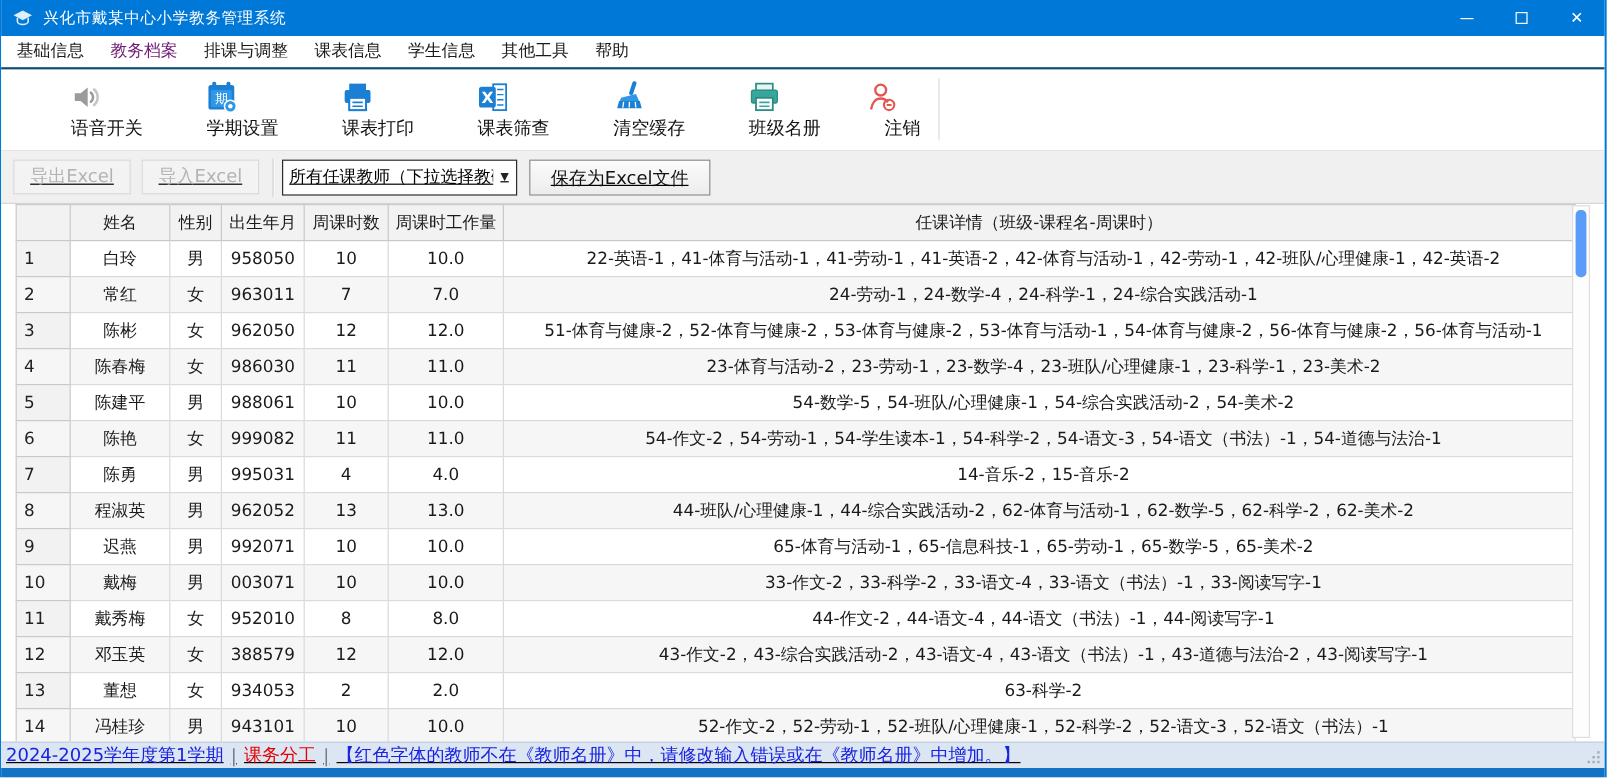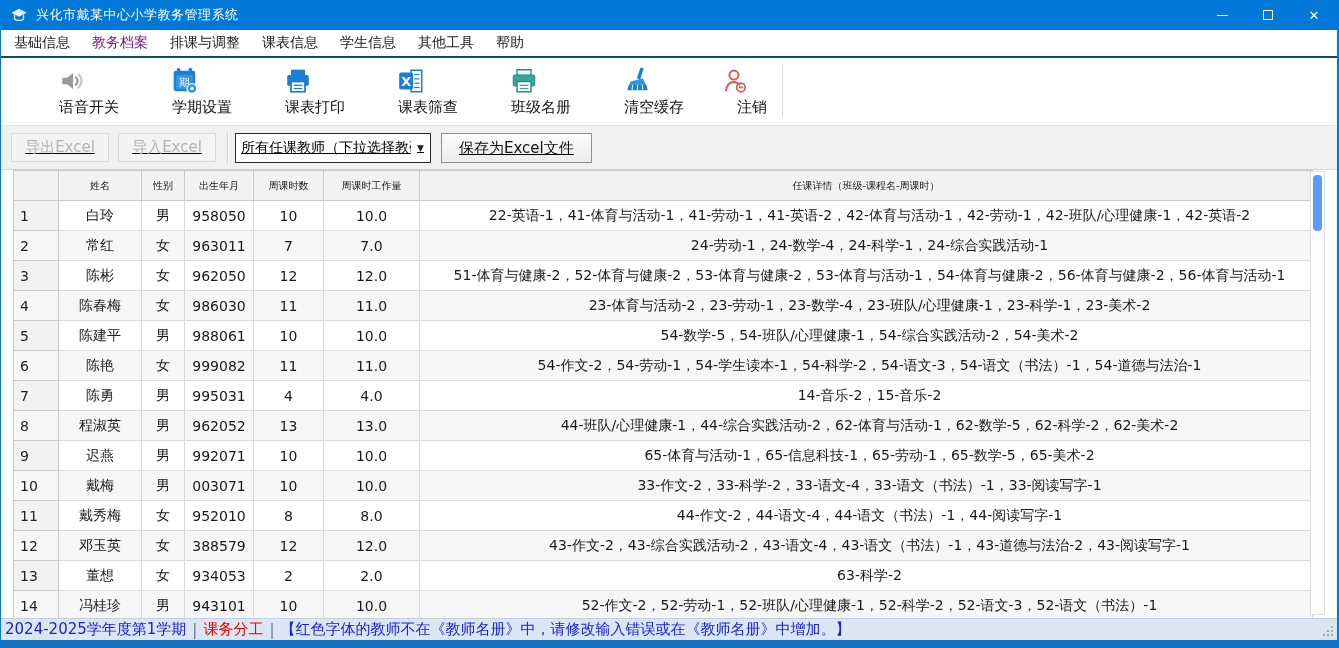--- a/index.html
+++ b/index.html
@@ -48,36 +48,36 @@
            align-items:center; margin-right:10px; }
   .combo-text { flex:1; font-size:14px; color:#000; padding-left:5px; white-space:nowrap; overflow:hidden; }
   .combo-arrow { width:19px; text-align:center; font-size:9px; color:#222; }
   .btn-save { height:30px; padding:0 17px; background:linear-gradient(#fbfbfb,#ececec);
               border:1px solid #8f8f8f; font-size:15px; color:#111; line-height:28px; }
 
   
   .table-wrap { position:relative; height:448px; background:#fff; overflow:hidden; flex:0 0 auto; }
   table.grid { border-collapse:collapse; table-layout:fixed; margin-left:12px; width:1300px;
                border:1px solid #9f9f9f; }
-  .grid th { height:30px; background:#f2f2f2; font-weight:normal; font-size:10px; color:#1a1a1a;
+  .grid th { height:30px; background:#f2f2f2; font-weight:normal; font-size:14px; color:#1a1a1a;
              border:1px solid #c9c9c9; text-align:center; }
   .grid td { height:30px; font-size:14px; color:#1a1a1a; border:1px solid #dadada;
              text-align:center; white-space:nowrap; overflow:hidden; }
   .grid tr:nth-child(even) td { background:#f6f6f6; }
   .grid td.c-num { background:#f2f2f2; border-color:#c9c9c9; text-align:left; padding-left:6px; color:#222; }
   .grid td.c-detail { text-align:center; padding-left:7px; }
   .col-num{width:45px}.col-name{width:83px}.col-gender{width:43px}.col-birth{width:69px}
   .col-hours{width:70px}.col-work{width:96px}
   .vscroll { position:absolute; top:1px; right:12px; width:15px; height:444px; background:#fdfdfd;
              border:1px solid #dedede; }
   .vthumb { width:9px; height:56px; margin:3px auto 0; background:#5a9cf8; border-radius:4px; }
 
   
   .statusbar { height:22px; background:#dce6f2; border-top:1px solid #c2d0e2; display:flex;
-               align-items:center; padding-left:4px; gap:6px; font-size:15px; position:relative; flex:0 0 auto; }
+               align-items:center; padding-left:4px; gap:6px; font-size:15px; position:relative; flex:0 0 auto;text-decoration:underline; }
   .st-blue { color:#1822e0; }
   .st-red  { color:#e60000; }
   .st-sep  { color:#6b7b92; }
   .grip { position:absolute; right:4px; bottom:4px; width:2px; height:2px; background:#9fadbf;
           box-shadow:-4px 0 0 #9fadbf,-8px 0 0 #9fadbf,0 -4px 0 #9fadbf,-4px -4px 0 #9fadbf,0 -8px 0 #9fadbf; }
 
   .bottomstrip { height:8px; background:#1273c4; flex:0 0 auto; }
 </style>
 </head>
 <body>
@@ -167,42 +167,42 @@
           <rect x="2" y="5" width="13" height="16" rx="2" fill="#1b7fd4"></rect>
           <text x="8.5" y="17.5" font-size="12" font-weight="bold" fill="#fff" text-anchor="middle" font-family="DejaVu Sans, sans-serif">X</text>
         </svg>
       </span>
       <span class="tlabel">课表筛查</span>
     </div>
 
     <div class="tbtn">
       <span class="ticon">
         <svg viewBox="0 0 26 26" width="28" height="28">
-          <rect x="6.5" y="2.5" width="13" height="5.5" fill="#e8f4f2" stroke="#2c8c84" stroke-width="1.3"></rect>
-          <rect x="3" y="7.5" width="20" height="10" rx="1.5" fill="#35a79c" stroke="#2c8c84" stroke-width="1"></rect>
-          <rect x="6.5" y="13.5" width="13" height="9.5" fill="#fff" stroke="#2c8c84" stroke-width="1.4"></rect>
-          <line x1="9" y1="17" x2="17" y2="17" stroke="#35a79c" stroke-width="1.2"></line>
-          <line x1="9" y1="20" x2="17" y2="20" stroke="#35a79c" stroke-width="1.2"></line>
-        </svg>
-      </span>
-      <span class="tlabel">班级名册</span>
-    </div>
-
-    <div class="tbtn">
-      <span class="ticon">
-        <svg viewBox="0 0 26 26" width="28" height="28">
           <rect x="14.5" y="0.5" width="3.2" height="11" rx="1.2" fill="#1b7fd4" transform="rotate(18 16 6)"></rect>
           <path d="M7 13.5L18.5 10.5 21 16H6z" fill="#2f97e6"></path>
           <path d="M5.5 16h16l1.5 5.5h-19z" fill="#1b7fd4"></path>
           <line x1="9" y1="16.6" x2="8.4" y2="21" stroke="#fff" stroke-width="1"></line>
           <line x1="13.5" y1="16.6" x2="13.3" y2="21" stroke="#fff" stroke-width="1"></line>
           <line x1="18" y1="16.6" x2="18.4" y2="21" stroke="#fff" stroke-width="1"></line>
         </svg>
       </span>
       <span class="tlabel">清空缓存</span>
+    </div>
+
+    <div class="tbtn">
+      <span class="ticon">
+        <svg viewBox="0 0 26 26" width="28" height="28">
+          <rect x="6.5" y="2.5" width="13" height="5.5" fill="#e8f4f2" stroke="#2c8c84" stroke-width="1.3"></rect>
+          <rect x="3" y="7.5" width="20" height="10" rx="1.5" fill="#35a79c" stroke="#2c8c84" stroke-width="1"></rect>
+          <rect x="6.5" y="13.5" width="13" height="9.5" fill="#fff" stroke="#2c8c84" stroke-width="1.4"></rect>
+          <line x1="9" y1="17" x2="17" y2="17" stroke="#35a79c" stroke-width="1.2"></line>
+          <line x1="9" y1="20" x2="17" y2="20" stroke="#35a79c" stroke-width="1.2"></line>
+        </svg>
+      </span>
+      <span class="tlabel">班级名册</span>
     </div>
 
     <div class="tbtn">
       <span class="ticon">
         <svg viewBox="0 0 26 26" width="28" height="28" fill="none" stroke="#e4574e" stroke-width="1.8">
           <circle cx="12" cy="7.5" r="4.2"></circle>
           <path d="M4.5 22.5c.8-5.5 3.8-8.5 7.5-8.5 2.2 0 4.2 1 5.6 3"></path>
           <circle cx="18.5" cy="19" r="4" stroke-width="1.6"></circle>
           <line x1="16.6" y1="19" x2="20.4" y2="19" stroke-width="1.6"></line>
         </svg>

